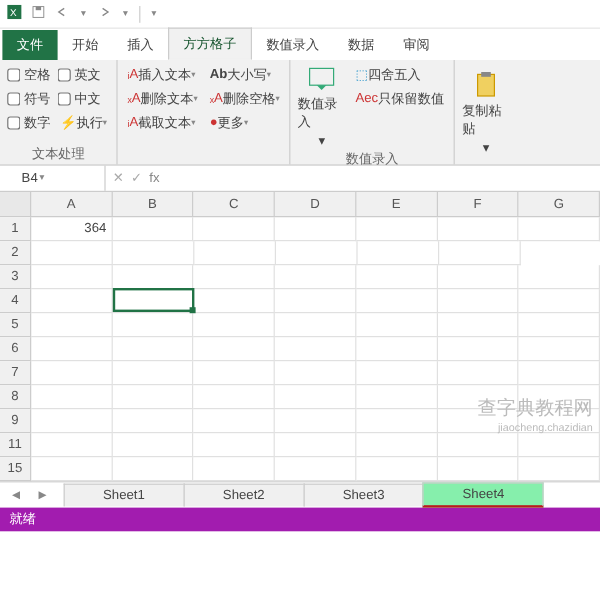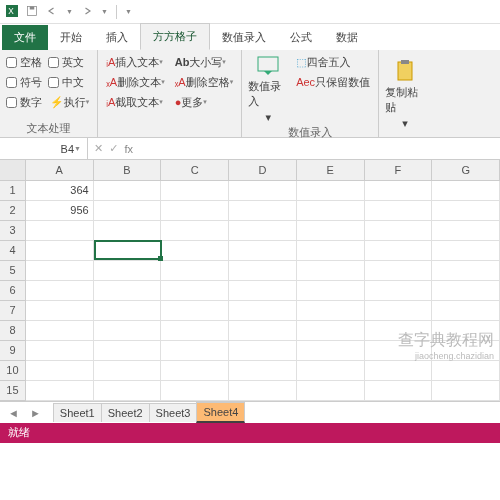--- a/index.html
+++ b/index.html
@@ -16,38 +16,38 @@
 .group-body{flex:1;display:flex;gap:6px}
 .group-label{text-align:center;font-size:11px;color:#666;padding-top:1px}
 .col{display:flex;flex-direction:column;gap:2px;justify-content:flex-start}
 .chk{display:flex;align-items:center;gap:3px;font-size:11px;height:18px}
 .chk input{width:11px;height:11px}
 .btn{display:flex;align-items:center;gap:0;font-size:11px;height:18px;padding:0 2px}
 .btn .dd{font-size:7px;color:#888}
 .bigbtn{display:flex;flex-direction:column;align-items:center;justify-content:center;width:40px;font-size:11px;gap:2px}
 .bigbtn svg{width:24px;height:24px}
 .namebox{height:22px;border-bottom:1px solid #ccc;display:flex;align-items:center}
-.nb-cell{width:88px;border-right:1px solid #ccc;padding:0 6px;height:100%;display:flex;align-items:center;justify-content:flex-end;font-size:11px}
+.nb-cell{width:88px;border-right:1px solid #ccc;padding:0 18px;height:100%;display:flex;align-items:center;justify-content:flex-start;font-size:11px}
 .nb-fx{display:flex;align-items:center;gap:6px;padding:0 6px}
 .nb-fx .ico{color:#aaa;font-size:11px}
 .fx{color:#888}
 .grid{position:relative}
 .gh{display:flex;background:#f0f0f0;border-bottom:1px solid #ccc}
 .corner{width:26px;height:20px;border-right:1px solid #ccc;background:#e8e8e8}
 .ch{width:68px;height:20px;border-right:1px solid #ccc;text-align:center;line-height:20px;font-size:11px;color:#555}
 .gr{display:flex;height:20px}
 .rh{width:26px;border-right:1px solid #ccc;border-bottom:1px solid #ccc;background:#f0f0f0;text-align:center;line-height:19px;font-size:11px;color:#555}
 .cell{width:68px;border-right:1px solid #e0e0e0;border-bottom:1px solid #e0e0e0;text-align:right;padding:0 4px;line-height:19px;font-size:11px}
 .sel{position:absolute;border:2px solid #217346;pointer-events:none}
 .sel::after{content:"";position:absolute;right:-3px;bottom:-3px;width:5px;height:5px;background:#217346}
 .sheets{height:22px;border-top:1px solid #ccc;display:flex;align-items:center;background:#fff;font-size:11px}
 .sheets .nav{padding:0 8px;color:#888;letter-spacing:4px}
-.stab{padding:3px 6px;border:1px solid #ccc;border-bottom:none;margin-right:-1px;background:#f0f0f0;position:relative}
-.stab.active{background:#fdba74;border-bottom:2px solid #404040}
-.status{height:20px;background:#be185d;color:#fff;font-size:11px;padding:2px 8px}
+.stab{padding:3px 32px;border:1px solid #ccc;border-bottom:none;margin-right:-1px;background:#f0f0f0;position:relative}
+.stab.active{background:#86efac;border-bottom:2px solid #b91c1c}
+.status{height:20px;background:#a21caf;color:#fff;font-size:11px;padding:2px 8px}
 .wm{position:absolute;right:6px;bottom:40px;color:#bbb;font-size:16px;pointer-events:none}
 .wm small{display:block;font-size:9px;text-align:right}
 </style>
 </head>
 <body>
 
 <div class="qat">
   <span><svg viewBox="0 0 16 16">
         <rect width="16" height="16" fill="#217346"></rect>
         <text x="3" y="12" fill="#fff" font-size="11">X</text>
@@ -67,22 +67,22 @@
   <span class="sep"></span>
   <span style="font-size:7px;color:#888">▼</span>
 </div>
 
 <div class="tabs">
   <div class="tab file">文件</div>
   <div class="tab">开始</div>
   <div class="tab">插入</div>
   <div class="tab active">方方格子</div>
   <div class="tab">数值录入</div>
-  <div class="tab">公式</div>
   <div class="tab">数据</div>
+  <div class="tab">审阅</div>
 </div>
 
 <div class="ribbon">
   <div class="group">
     <div class="group-body">
       <div class="col">
         <label class="chk">
             <input type="checkbox" style="">
             <span>空格</span>
           </label>
@@ -220,21 +220,20 @@
       <div class="cell">364</div>
       <div class="cell"></div>
       <div class="cell"></div>
       <div class="cell"></div>
       <div class="cell"></div>
       <div class="cell"></div>
       <div class="cell"></div>
     </div>
   <div class="gr">
       <div class="rh">2</div>
-      <div class="cell">956</div>
       <div class="cell"></div>
       <div class="cell"></div>
       <div class="cell"></div>
       <div class="cell"></div>
       <div class="cell"></div>
       <div class="cell"></div>
     </div>
   <div class="gr">
       <div class="rh">3</div>
       <div class="cell"></div>
@@ -299,21 +298,21 @@
       <div class="rh">9</div>
       <div class="cell"></div>
       <div class="cell"></div>
       <div class="cell"></div>
       <div class="cell"></div>
       <div class="cell"></div>
       <div class="cell"></div>
       <div class="cell"></div>
     </div>
   <div class="gr">
-      <div class="rh">10</div>
+      <div class="rh">11</div>
       <div class="cell"></div>
       <div class="cell"></div>
       <div class="cell"></div>
       <div class="cell"></div>
       <div class="cell"></div>
       <div class="cell"></div>
       <div class="cell"></div>
     </div>
   <div class="gr">
       <div class="rh">15</div>

